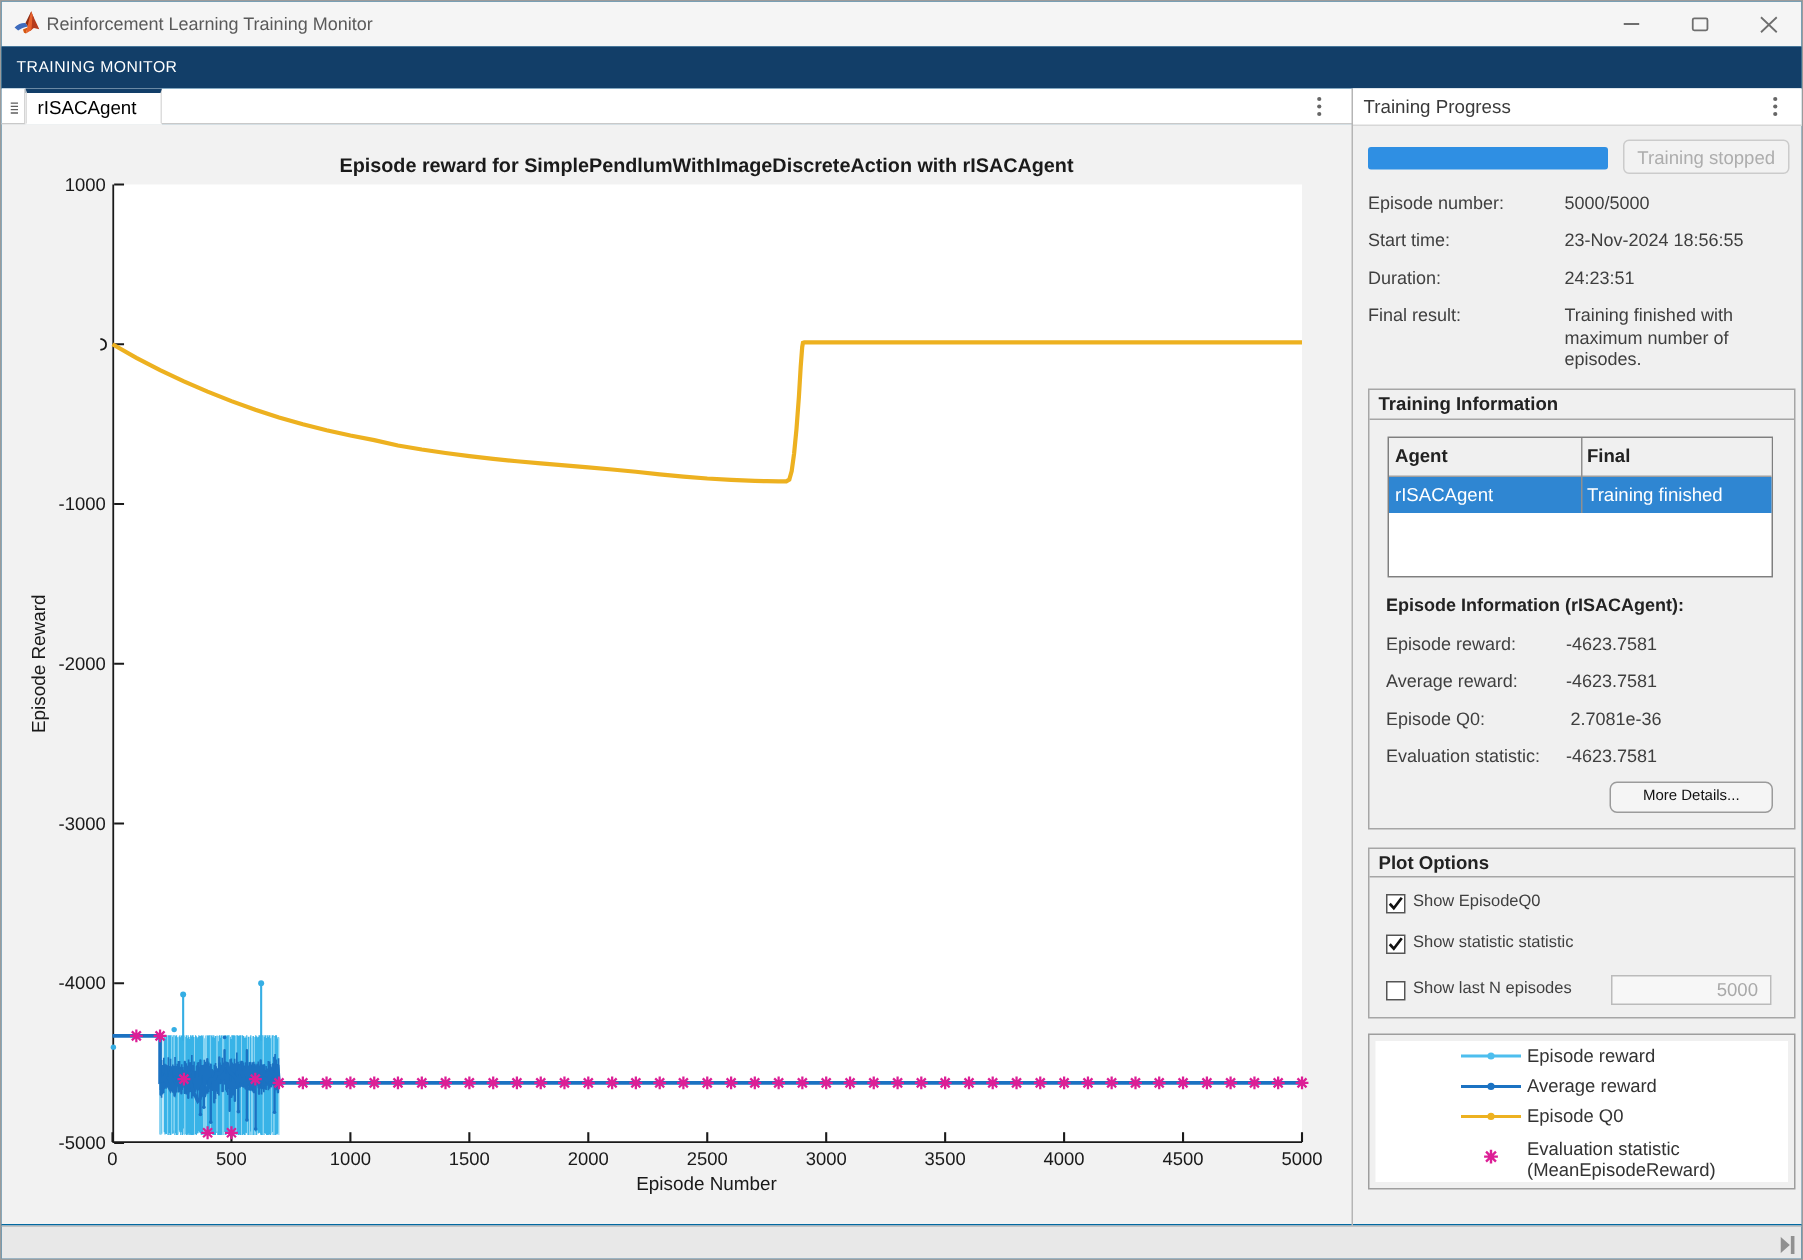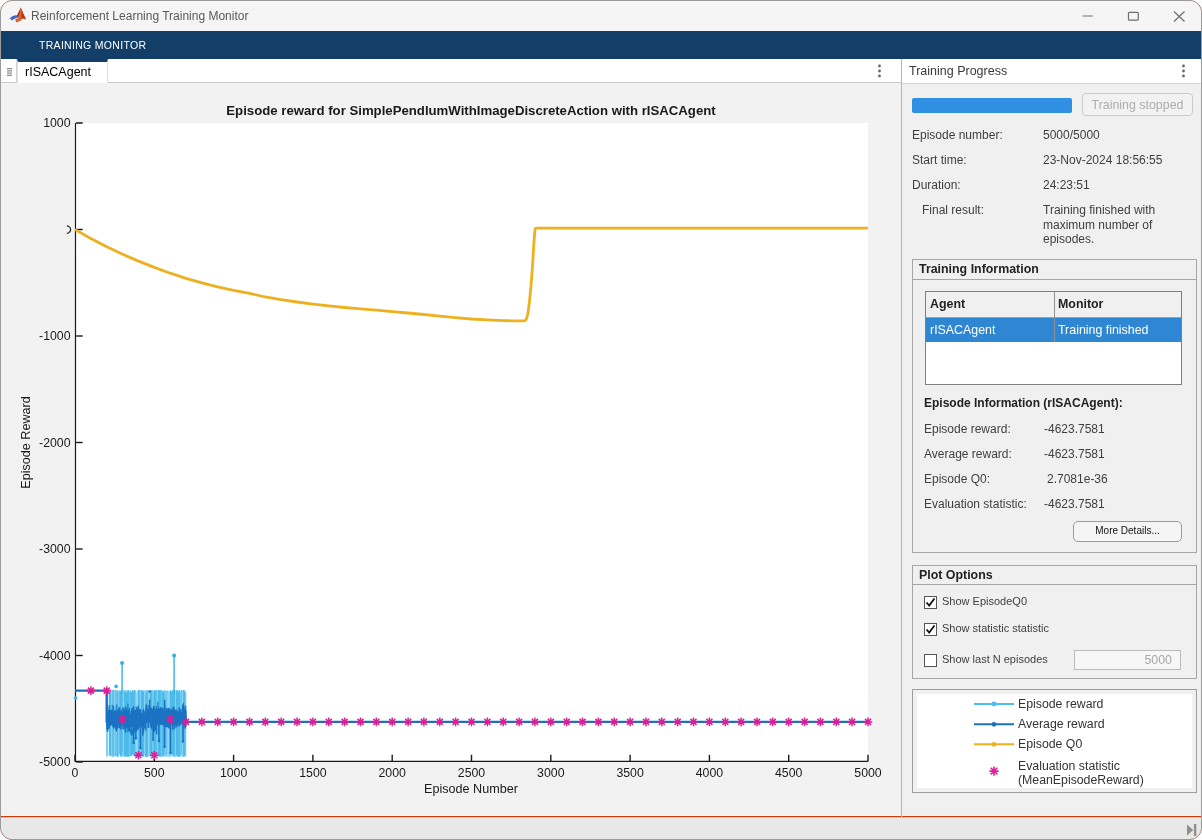--- a/index.html
+++ b/index.html
@@ -1,22 +1,22 @@
 <!DOCTYPE html>
 <html><head><meta charset="utf-8">
 <style>
 * { margin:0; padding:0; box-sizing:border-box; }
 html,body { width:1202px; height:840px; font-family:"Liberation Sans", sans-serif; background:#fff; }
-#win { position:absolute; left:0; top:0; width:1202px; height:840px; background:#c2410c;
-  border:1px solid #9b9b9b; border-radius:12px; overflow:hidden; }
+#win { position:absolute; left:0; top:0; width:1202px; height:840px; background:#0369a1;
+  border:1px solid #9b9b9b; border-radius:0; overflow:hidden; }
 .abs { position:absolute; }
 #titlebar { left:0; top:0; width:1200px; height:30px; background:#f5f5f5; }
 #titletxt { left:30px; top:8px; font-size:12px; color:#5a5a5a; }
 #navybar { left:0; top:30px; width:1200px; height:28px; background:#123e68; }
-#navytxt { left:10px; top:38px; font-size:10.5px; color:#fff; letter-spacing:0.3px;margin-left:28px; }
+#navytxt { left:10px; top:38px; font-size:10.5px; color:#fff; letter-spacing:0.3px; }
 #tabrow { left:0; top:58px; width:1200px; height:24px; background:#fff; border-bottom:1px solid #c9c9c9; }
 #hamb { left:0; top:58px; width:16px; height:24px; background:#fff; border-right:1px solid #d4d4d4; border-bottom:1px solid #c9c9c9; }
 #tab { left:16px; top:58px; width:91px; height:24px; background:#fff; border-left:1px solid #ddd; border-right:1px solid #ddd;
    border-top:3px solid #123e68; border-bottom:1px solid #fff; font-size:12.5px; color:#000; padding:3px 0 0 7px; }
 #chartwrap { left:0; top:82px; width:901px; height:733px; background:#f2f2f2; }
 #vsep { left:900px; top:58px; width:1px; height:758px; background:#b5b5b5; }
 #rpanel { left:901px; top:58px; width:300px; height:757px; background:#f0f0f0; }
 #rphead { left:0; top:0; width:300px; height:25px; background:#fff; border-bottom:1px solid #d7d7d7;text-align:center; }
 #rphead span { position:absolute; left:7px; top:5px; font-size:12.5px; color:#3a3a3a; }
 .rp { position:absolute; font-size:12px; color:#3f3f3f; }
@@ -218,30 +218,30 @@
         </g>
    </svg>
    <div class="abs" id="progress"></div>
    <div class="abs" id="btnstop">Training stopped</div>
    <div class="rp" style="left:10px;top:69px">Episode number:</div>
    <div class="rp" style="left:141px;top:69px">5000/5000</div>
    <div class="rp" style="left:10px;top:94px">Start time:</div>
    <div class="rp" style="left:141px;top:94px">23-Nov-2024 18:56:55</div>
    <div class="rp" style="left:10px;top:119px">Duration:</div>
    <div class="rp" style="left:141px;top:119px">24:23:51</div>
-   <div class="rp" style="left:20px;top:144px">Final result:</div>
+   <div class="rp" style="left:10px;top:144px">Final result:</div>
    <div class="rp" style="left:141px;top:144px;width:150px;line-height:14.6px">Training finished with maximum number of episodes.</div>
 
    <div class="panel" style="top:200px;height:294px">
      <div class="ptitle">Training Information</div>
      <div class="psep" style="top:19px"></div>
      <div class="abs" id="table">
        <div id="throw">
             <b class="tc1">Agent</b>
-            <b class="tc2">Monitor</b>
+            <b class="tc2">Final</b>
           </div>
        <div id="tbrow">
             <span class="tc1">rISACAgent</span>
             <span class="tc2">Training finished</span>
           </div>
        <div id="tcol"></div>
      </div>
      <div class="rp" style="left:11px;top:136px;font-weight:bold;color:#222">Episode Information (rISACAgent):</div>
      <div class="rp" style="left:11px;top:162px">Episode reward:</div>
         <div class="rp" style="left:131px;top:162px">-4623.7581</div>

